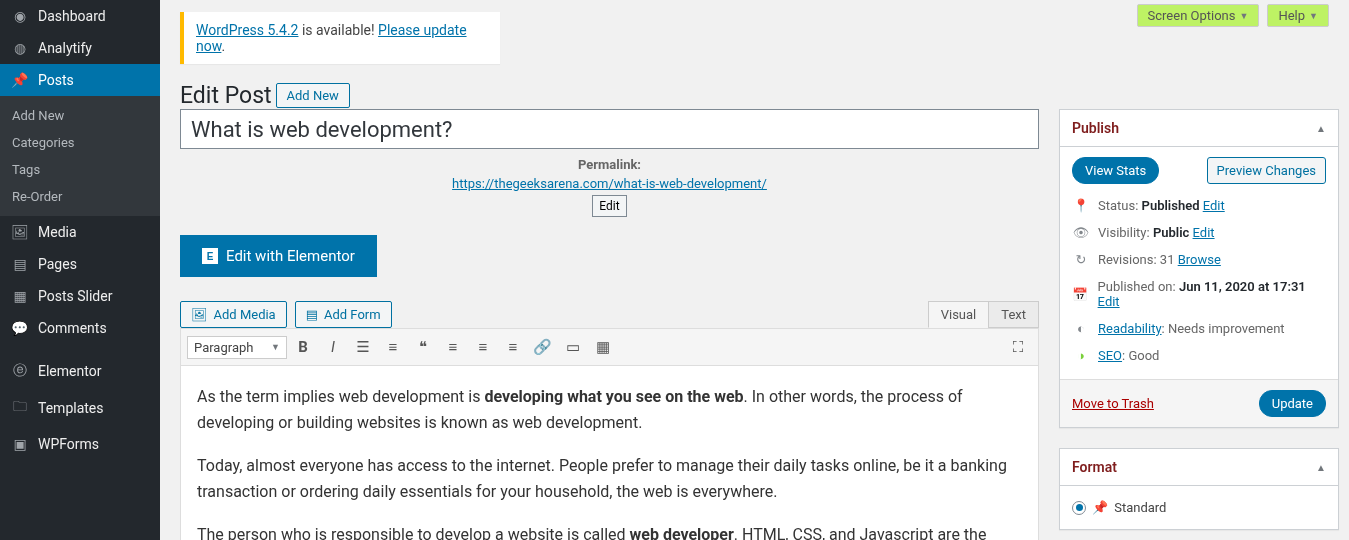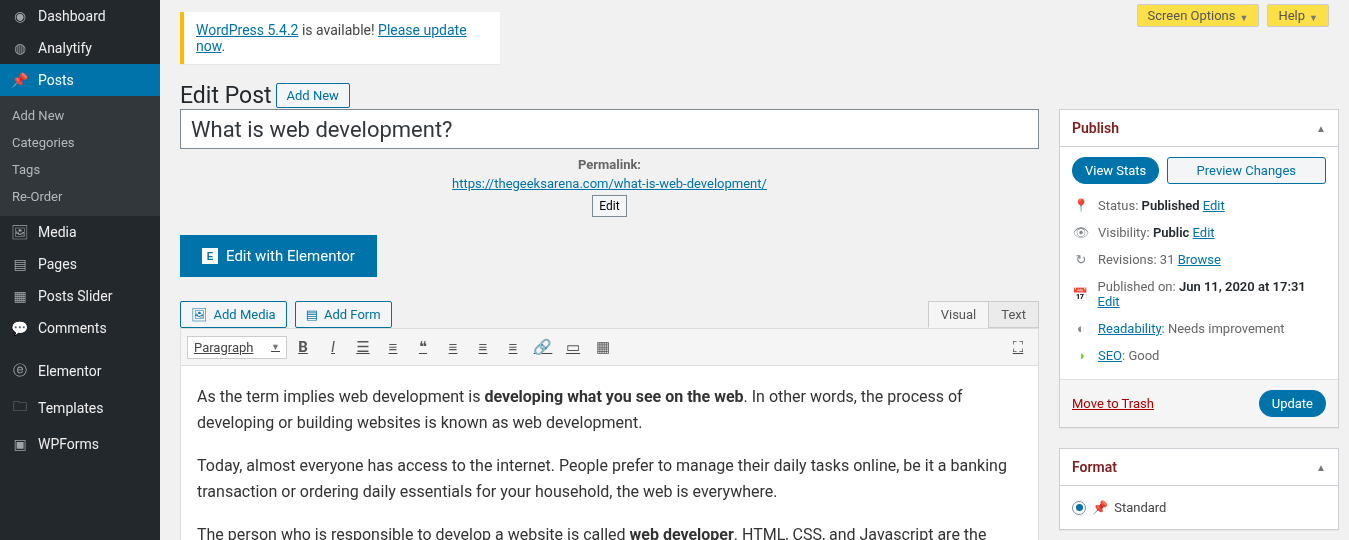--- a/index.html
+++ b/index.html
@@ -12,21 +12,21 @@
 .menu-item.active { background:#0073aa; color:#fff; position:relative; }
 .menu-item.active::after { content:''; position:absolute; right:-8px; top:50%; transform:translateY(-50%); border:8px solid transparent; border-right-color:#f1f1f1; }
 .submenu { background:#32373c; padding:6px 0; }
 .submenu-item { padding:6px 12px; color:#b4b9be; font-size:13px; cursor:pointer; }
 .submenu-item.current { color:#fff; font-weight:600; }
 .mi-icon { width:20px; display:inline-flex; justify-content:center; color:#a0a5aa; }
 .menu-item.active .mi-icon { color:#fff; }
 
 
 .topbar { position:absolute; right:20px; top:4px; display:flex; gap:8px; }
-.top-btn { background:#fde047; border:1px solid #ccc; padding:3px 10px; font-size:13px; color:#555; display:flex; align-items:flex-end; gap:4px; cursor:pointer; border-radius:2px; }
+.top-btn { background:#bef264; border:1px solid #ccc; padding:3px 10px; font-size:13px; color:#555; display:flex; align-items:center; gap:4px; cursor:pointer; border-radius:2px; }
 .tri { font-size:9px; color:#72777c; }
 
 
 .main { position:absolute; left:180px; top:0; right:0; padding-right:10px; }
 .notice { margin:12px 0 18px 0; background:#fff; border-left:4px solid #ffba00; box-shadow:0 1px 1px rgba(0,0,0,.04); padding:10px 12px; font-size:14px; width:320px; }
 
 .page-head { display:flex; align-items:center; gap:4px; margin-bottom:0; }
 .page-head h1 { font-size:23px; font-weight:400; color:#23282d; }
 .btn-outline { border:1px solid #0071a1; color:#0071a1; background:#f3f5f6; padding:4px 10px; font-size:13px; cursor:pointer; border-radius:2px; text-decoration:none; }
 
@@ -42,40 +42,40 @@
 .elem-logo { background:#fff; color:#0073aa; width:16px; height:16px; display:inline-flex; align-items:center; justify-content:center; font-size:10px; font-weight:bold; font-family:sans-serif; }
 
 .editor-top { display:flex; justify-content:space-between; align-items:flex-end; margin-bottom:0; }
 .editor-btns { display:flex; gap:8px; }
 .ed-btn { border:1px solid #0071a1; color:#0071a1; background:#f3f5f6; padding:5px 10px; font-size:13px; cursor:pointer; display:inline-flex; align-items:center; gap:6px; border-radius:2px; }
 .tabs { display:flex; }
 .tab { padding:5px 12px; border:1px solid #ccc; background:#ebebeb; color:#555; font-size:13px; cursor:pointer; }
 .tab.active { background:#f5f5f5; border-bottom-color:#f5f5f5; color:#555; }
 .tab:first-child { border-right:none; }
 
-.toolbar { background:#f5f5f5; border:1px solid #ddd; padding:4px 6px; display:flex; align-items:center; gap:2px;text-decoration:underline; }
+.toolbar { background:#f5f5f5; border:1px solid #ddd; padding:4px 6px; display:flex; align-items:center; gap:2px; }
 .para-sel { border:1px solid #ccc; background:#fff; padding:3px 6px; font-size:13px; width:100px; display:flex; justify-content:space-between; align-items:center; cursor:pointer; }
 .tb-btn { width:28px; height:28px; display:flex; align-items:center; justify-content:center; cursor:pointer; color:#555; font-size:15px; }
 .tb-spacer { flex:1; }
 
 .content { border:1px solid #ddd; border-top:none; background:#fff; padding:18px 16px; font-family:Georgia,serif; font-size:16px; line-height:1.6; color:#333; }
 .content p { margin-bottom:18px; }
 
 
 .postbox { background:#fff; border:1px solid #ccd0d4; box-shadow:0 1px 1px rgba(0,0,0,.04); margin-bottom:20px; }
 .postbox-head { padding:10px 12px; border-bottom:1px solid #ccd0d4; display:flex; justify-content:space-between; align-items:center; }
 .postbox-head h2 { font-size:14px; font-weight:600; color:#7f1d1d; }
 .toggle-ind { color:#72777c; font-size:10px; }
 .postbox-body { padding:10px 12px; }
 .pub-row { display:flex; align-items:center; gap:8px; padding:6px 0; font-size:13px; color:#666; }
 .pub-row .ic { width:18px; color:#82878c; display:inline-flex; justify-content:center; }
 .pub-row strong { color:#23282d; font-weight:600; }
 .pub-actions { display:flex; justify-content:space-between; margin-bottom:8px; }
 .btn-primary { background:#0073aa; border:1px solid #0073aa; color:#fff; padding:5px 12px; font-size:13px; cursor:pointer; border-radius:13px; }
-.btn-sec { background:#f3f5f6; border:1px solid #0071a1; color:#0071a1; padding:5px 29px; font-size:13px; cursor:pointer; border-radius:3px; }
+.btn-sec { background:#f3f5f6; border:1px solid #0071a1; color:#0071a1; padding:5px 9px; font-size:13px; cursor:pointer; border-radius:3px; }
 .trash-link { color:#a00; }
 .pub-foot { display:flex; justify-content:space-between; align-items:center; padding:10px 12px; border-top:1px solid #ddd; background:#f5f5f5; }
 .yoast-r { color:#e1674a; }
 .format-opt { display:flex; align-items:center; gap:6px; padding:4px 0; }
 .radio { width:14px; height:14px; border:1px solid #7e8993; border-radius:50%; display:inline-flex; align-items:center; justify-content:center; }
 .radio.checked::after { content:''; width:7px; height:7px; background:#0073aa; border-radius:50%; }
 </style>
 </head>
 <body>
 

